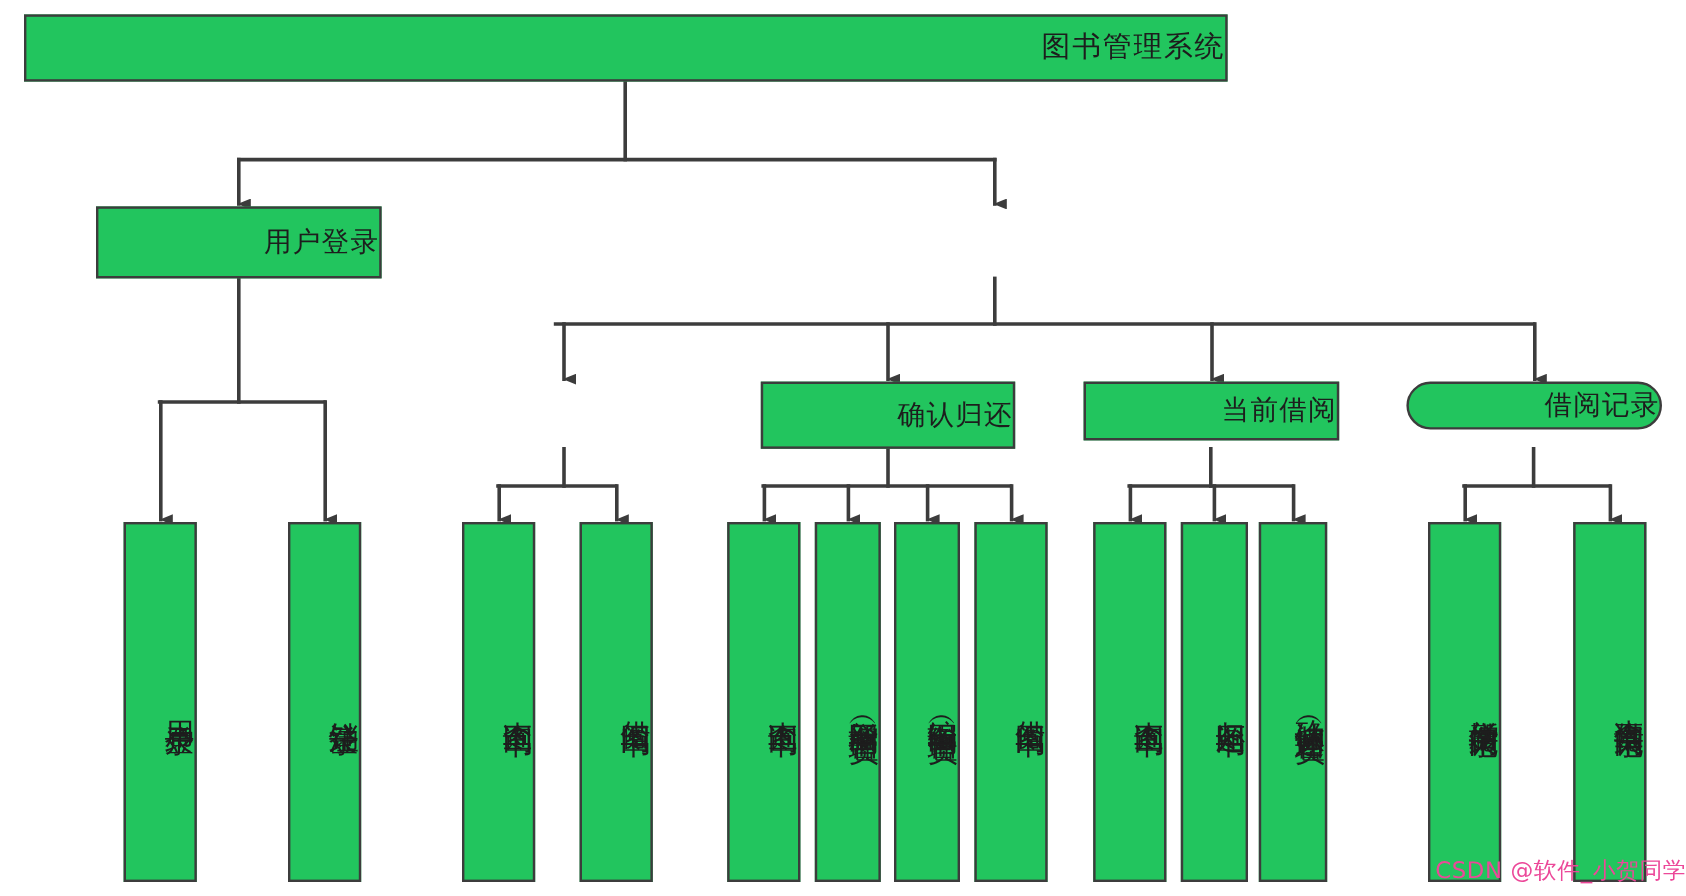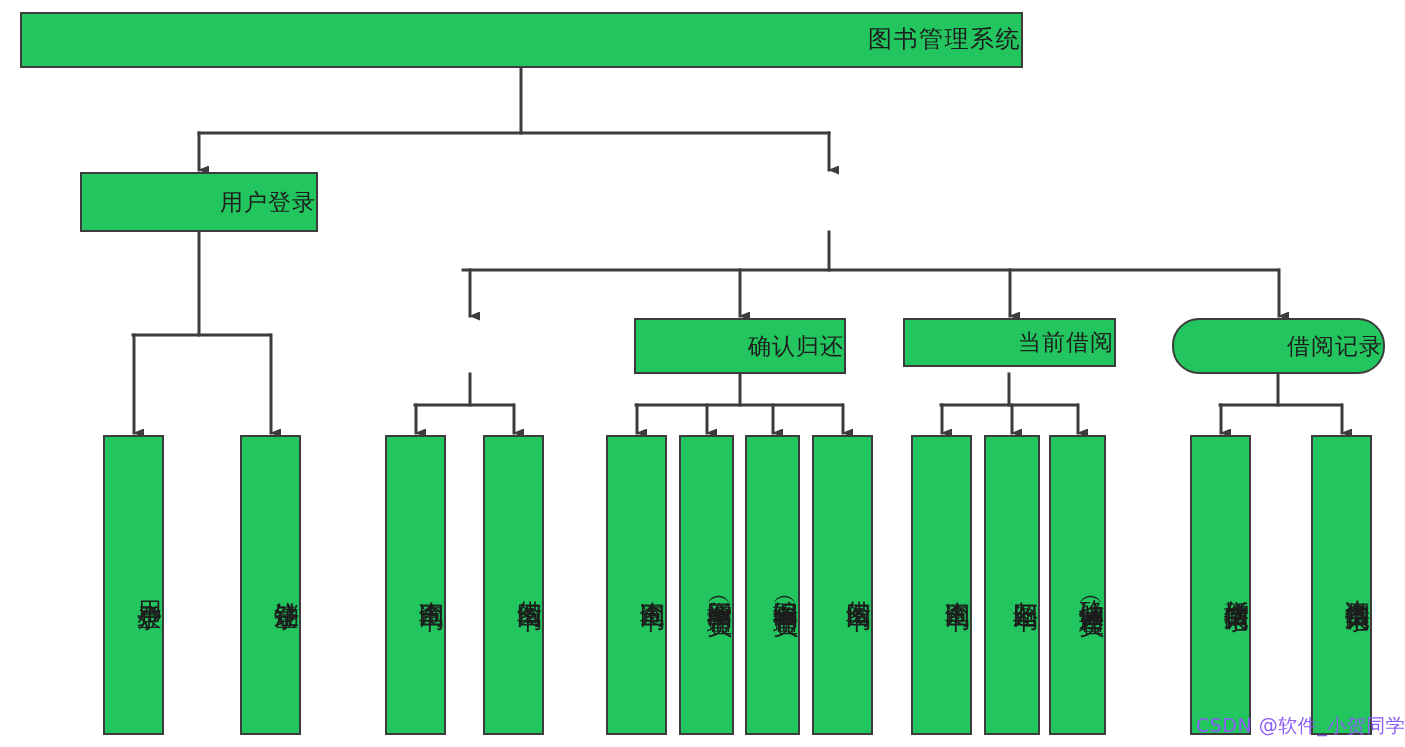--- a/index.html
+++ b/index.html
@@ -60,21 +60,21 @@
     letter-spacing: 2px;
     line-height: 1;
     height: 100%;
   }
   .node-box.vert.centered {
     align-items: center;
     padding-top: 0;
   }
   #watermark {
     position: absolute;
-    color: #8b5cf6;
+    color: #ec4899;
     font-size: 19px;
     white-space: nowrap;
     letter-spacing: 0.5px;
     pointer-events: none;
   }
 </style>
 </head>
 <body>
 
 <div id="diagram-root">
@@ -129,21 +129,21 @@
   <div class="node-box horiz" style="left: 80px; top: 172px; width: 238px; height: 60px;">
     <span class="node-label">用户登录</span>
   </div>
 
   <div class="node-box horiz" style="left: 634px; top: 318px; width: 212px; height: 56px;">
     <span class="node-label">确认归还</span>
   </div>
   <div class="node-box horiz" style="left: 903px; top: 318px; width: 213px; height: 49px;">
     <span class="node-label">当前借阅</span>
   </div>
-  <div class="node-box horiz" style="left: 1172px; top: 318px; width: 213px; height: 56px; border-radius: 27px;">
+  <div class="node-box horiz" style="left: 1172px; top: 318px; width: 213px; height: 40px; border-radius: 27px;">
     <span class="node-label">借阅记录</span>
   </div>
 
   <div class="node-box vert centered" style="left: 103px; top: 435px; width: 61px; height: 300px;">
     <span class="node-label">用户登录</span>
   </div>
   <div class="node-box vert centered" style="left: 240px; top: 435px; width: 61px; height: 300px;">
     <span class="node-label">注销登录</span>
   </div>
 

